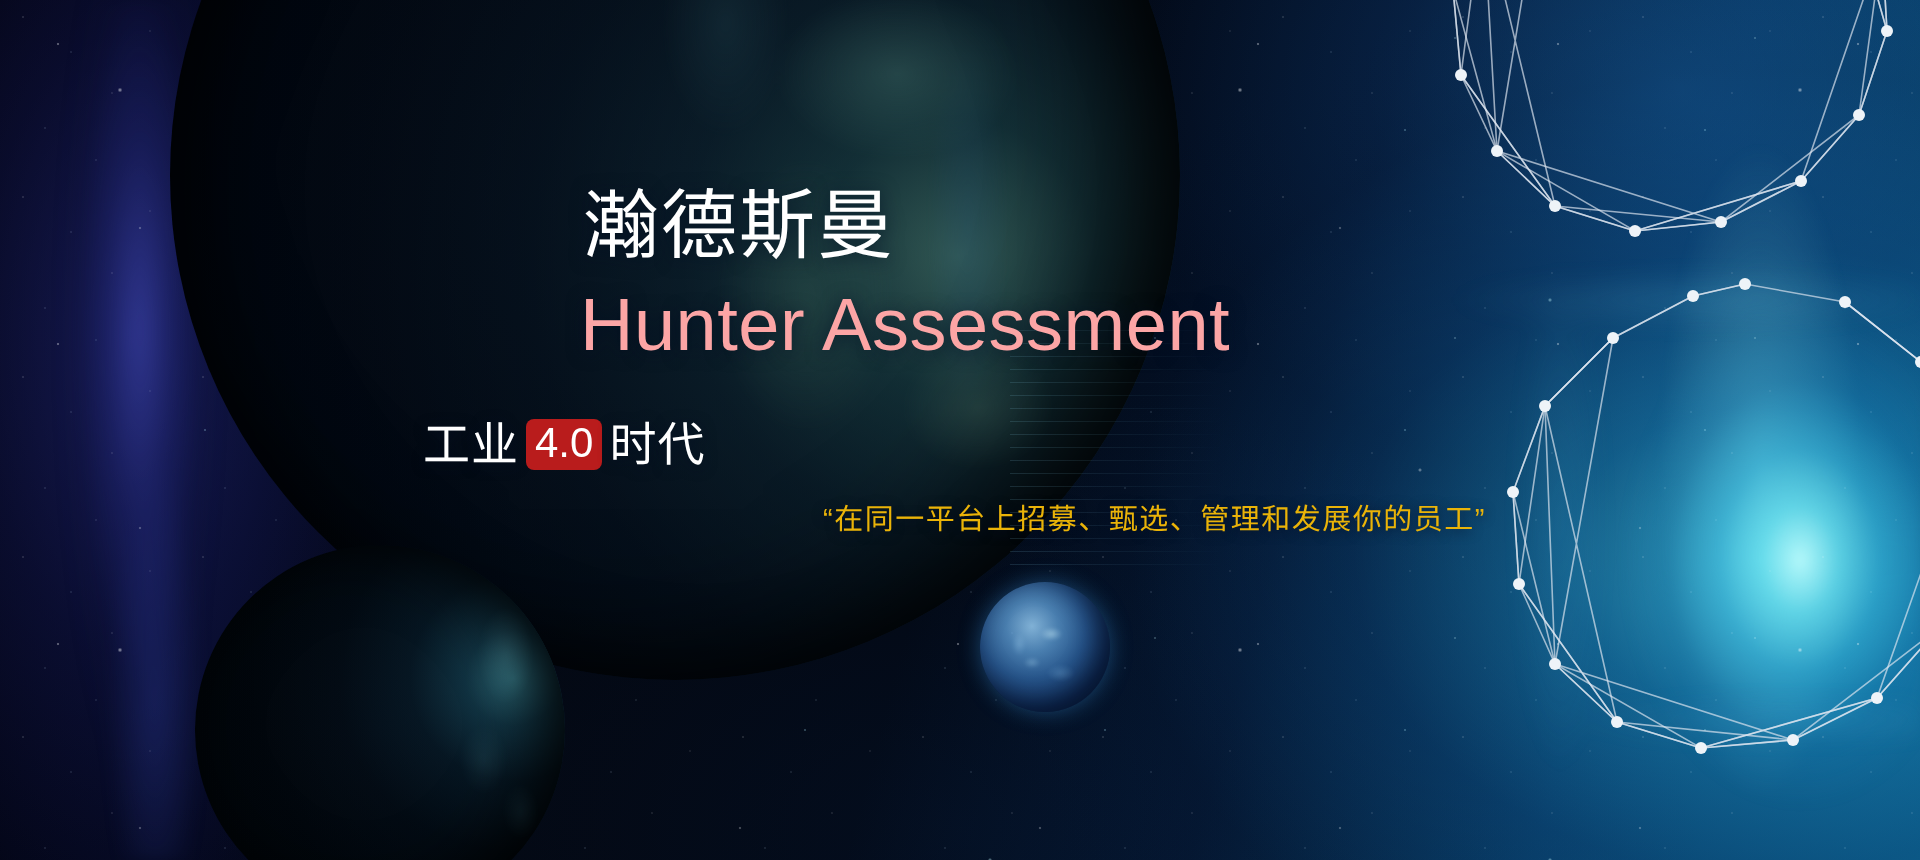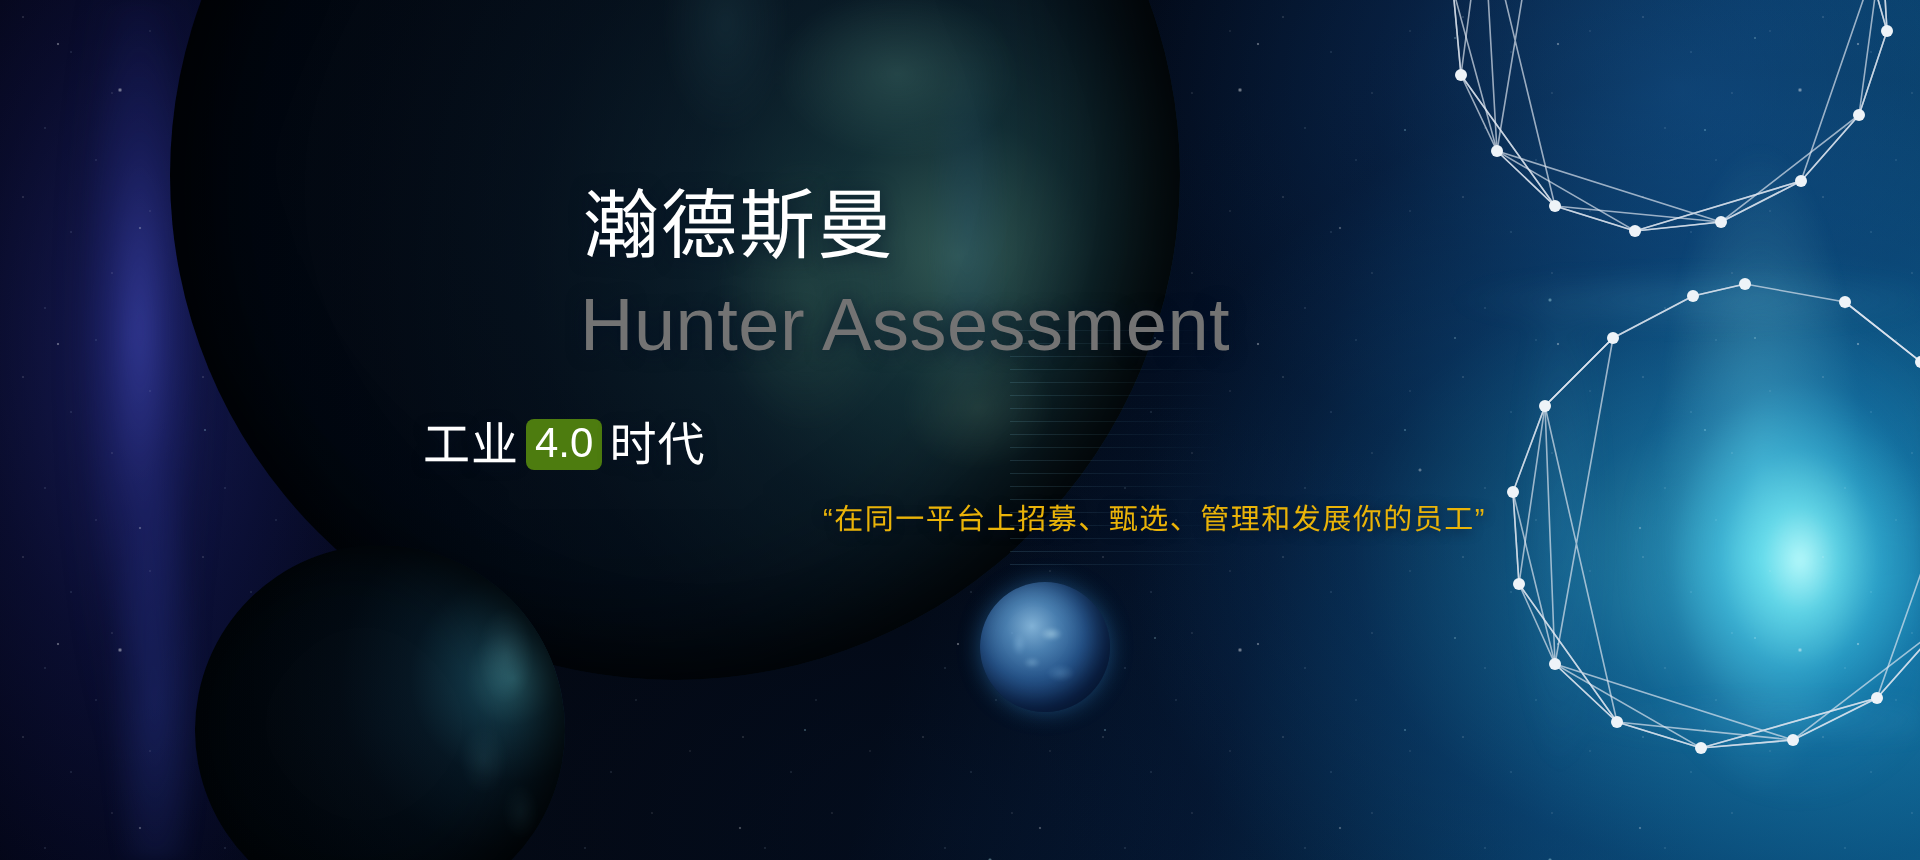--- a/index.html
+++ b/index.html
@@ -345,21 +345,21 @@
     text-shadow: 0 2px 18px rgba(0,14,36,0.70);
   }
 
   .title-en {
     position: absolute;
     left: 580px;
     top: 288px;
     font-size: 74px;
     line-height: 1.0;
     font-weight: 400;
-    color: #737373;
+    color: #fca5a5;
     letter-spacing: 0.5px;
     white-space: nowrap;
     text-shadow: 0 2px 18px rgba(0,14,36,0.70);
   }
 
   .tagline {
     position: absolute;
     left: 423px;
     top: 419px;
     display: flex;
@@ -371,21 +371,21 @@
     white-space: nowrap;
     letter-spacing: 1px;
     text-shadow: 0 2px 14px rgba(0,14,36,0.72);
     justify-content: center;
   }
   .tagline .seg { display: inline-block; }
   .badge-40 {
     display: inline-flex;
     align-items: center;
     justify-content: center;
-    background: #4d7c0f;
+    background: #b91c1c;
     color: #ffffff;
     font-size: 42px;
     font-weight: 400;
     border-radius: 8px;
     padding: 3px 9px 6px 9px;
     margin: 0 7px;
     line-height: 1;
     letter-spacing: 0;
     text-shadow: none;
   }

